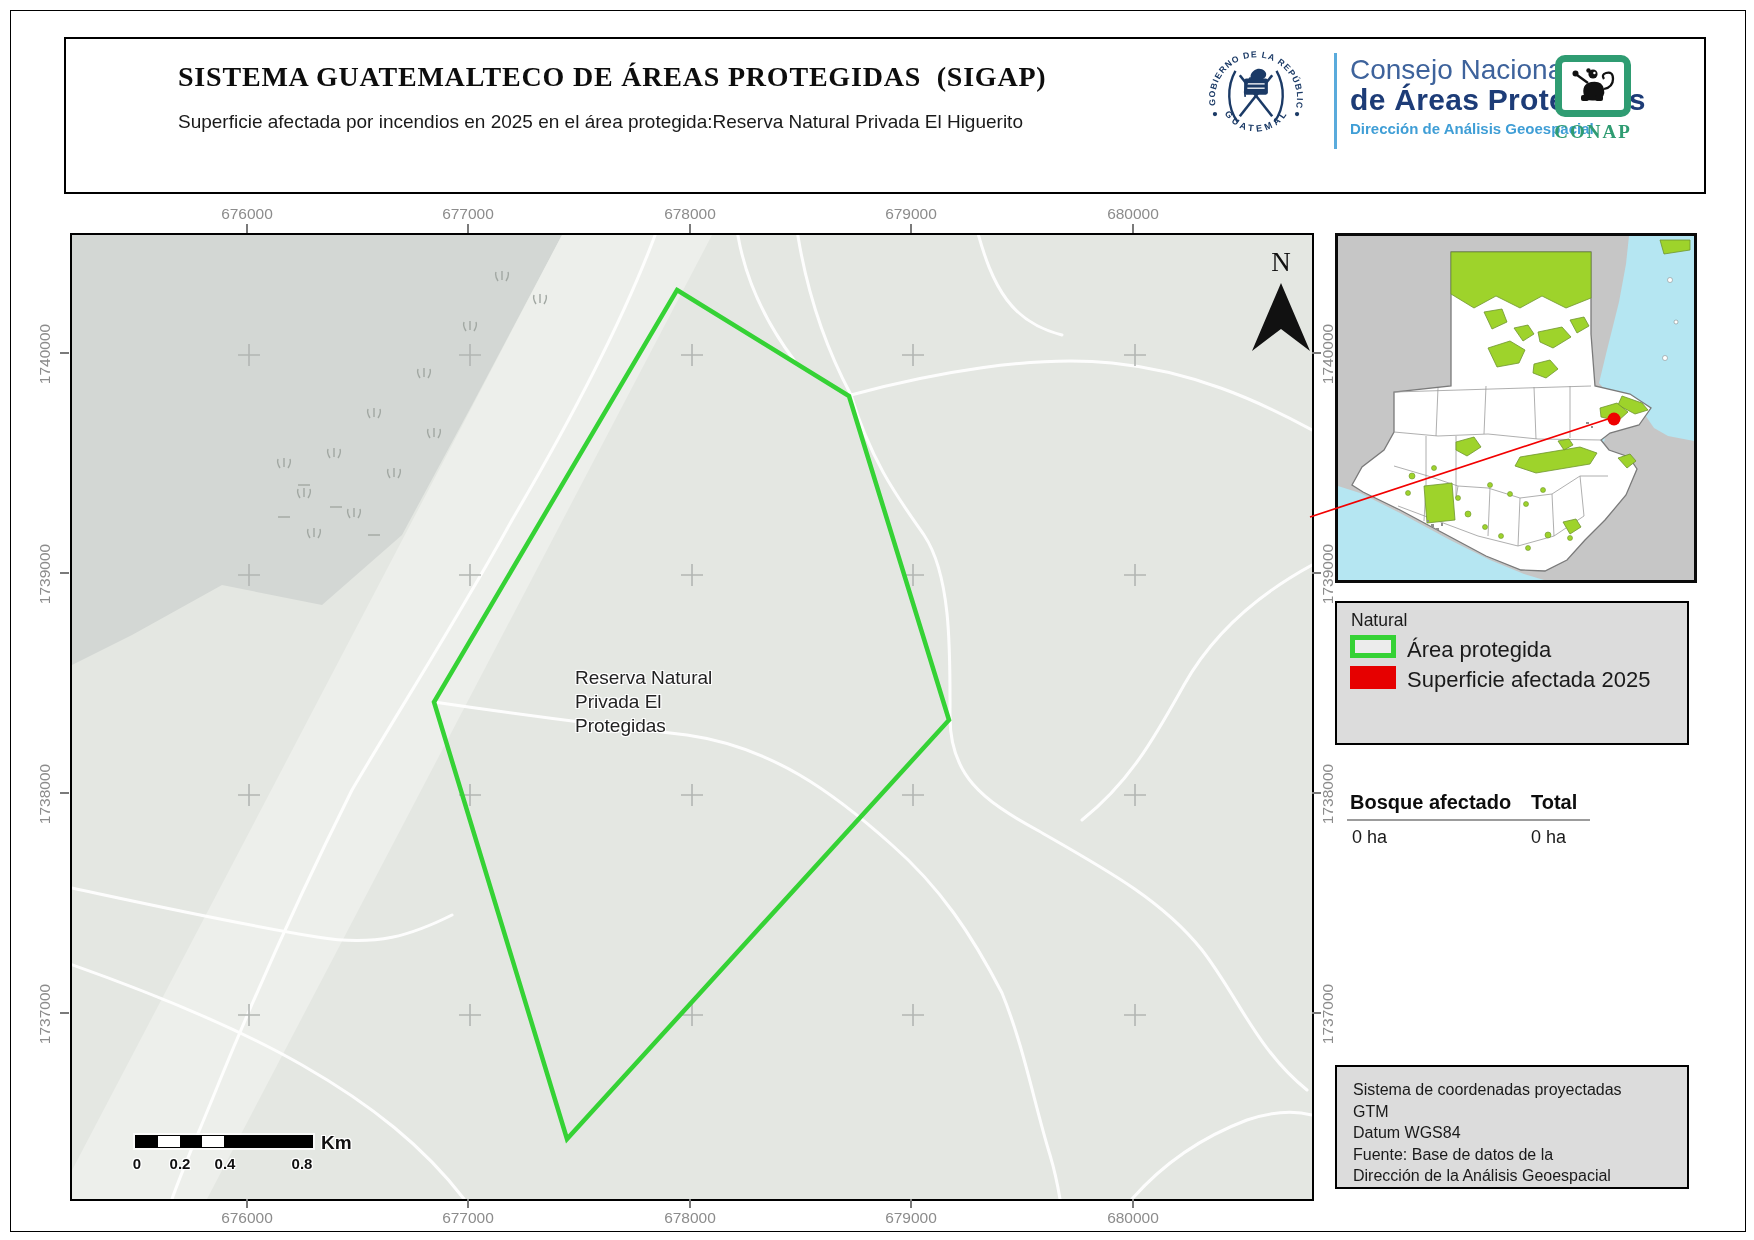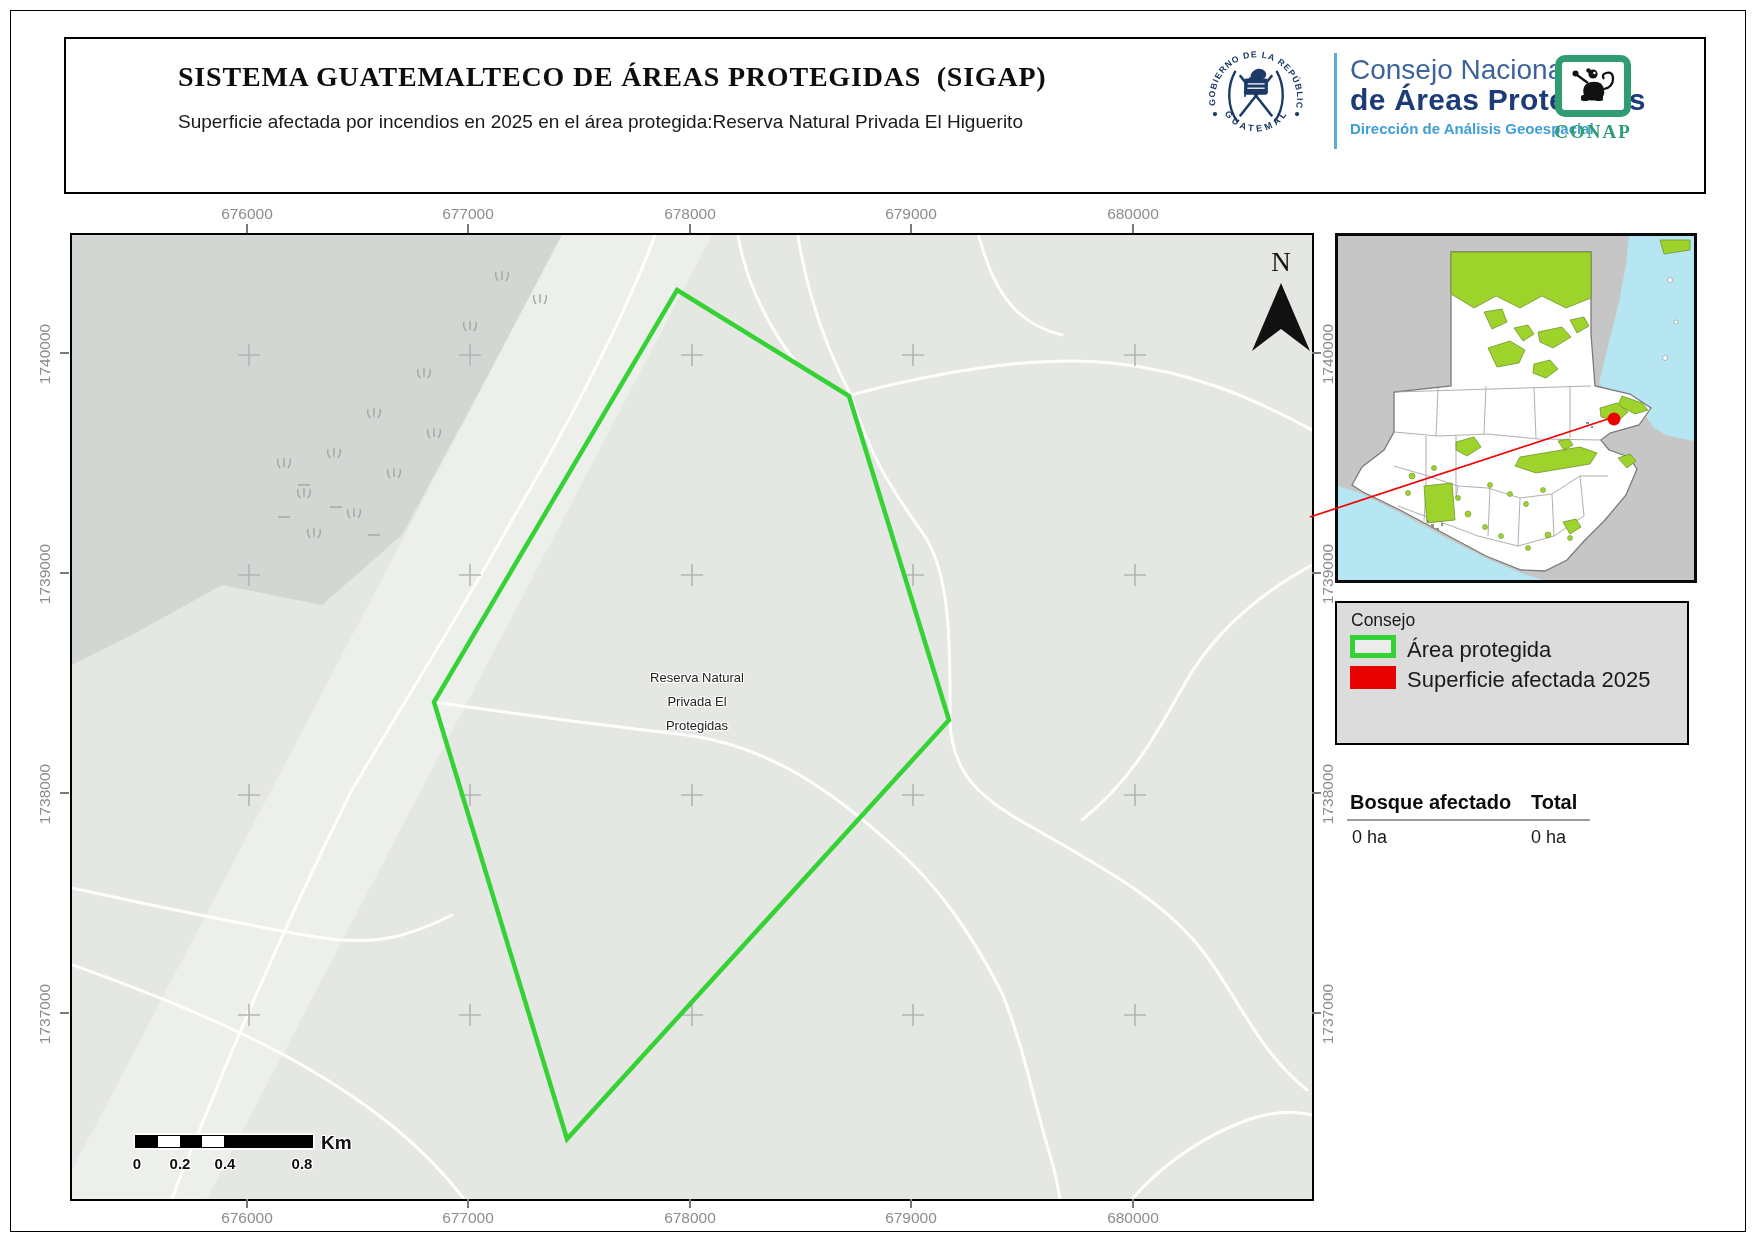--- a/index.html
+++ b/index.html
@@ -18,21 +18,21 @@
   .org-l3{font-size:15px;color:#3f9ed6;margin-top:5px;font-weight:bold;}
   .conap-frame{left:1489px;top:16px;width:76px;height:62px;background:#fff;border:7px solid #2f9c72;border-radius:10px;box-sizing:border-box;}
   .conap-word{left:1487px;top:82px;width:80px;text-align:center;font-family:"Liberation Serif",serif;font-weight:bold;font-size:19px;letter-spacing:2px;color:#2f9c72;}
   
   .map-frame{left:70px;top:233px;width:1240px;height:964px;border:2.5px solid #000;background:#e4e7e2;box-sizing:content-box;overflow:hidden;}
   .halo{text-shadow:-1px -1px 0 #fff,1px -1px 0 #fff,-1px 1px 0 #fff,1px 1px 0 #fff,0 0 3px #fff;}
   .axis-label{width:80px;text-align:center;font-size:15.5px;color:#8c8c8c;}
   .axis-label-v{transform:rotate(-90deg);}
   .tick-v{width:2px;height:9px;background:#7a7a7a;}
   .tick-h{width:9px;height:2px;background:#7a7a7a;}
-  .area-label{left:575px;top:666px;width:244px;text-align:center;font-size:13px;line-height:24px;color:#222;}
+  .area-label{left:575px;top:666px;width:244px;font-size:19px;line-height:24px;color:#222;}
   
   .sb-bar{left:135px;top:1135px;width:178px;height:13px;border:1px solid #000;box-sizing:border-box;display:flex;box-shadow:0 0 0 2px rgba(255,255,255,.75);background:#000;}
   .sb-seg{height:100%;}
   .sb-lbl{top:1155px;width:40px;text-align:center;font-size:15px;font-weight:bold;color:#111;}
   .sb-unit{left:321px;top:1132px;font-size:19px;font-weight:bold;color:#111;}
   
   .inset-box{left:1335px;top:233px;width:362px;height:350px;border:3px solid #0a0a0a;background:#c6c6c6;box-sizing:border-box;}
   .legend-box{left:1335px;top:601px;width:354px;height:144px;border:2px solid #000;background:#dcdcdc;box-sizing:border-box;}
   .legend-title{left:14px;top:7px;font-size:17.5px;color:#1a1a1a;}
   .lg-swatch{left:13px;width:46px;height:23px;box-sizing:border-box;}
@@ -297,30 +297,37 @@
         <circle cx="332" cy="44" r="2.5"></circle>
           <circle cx="338" cy="86" r="2"></circle>
           <circle cx="327" cy="122" r="2.5"></circle>
       </g>
 
       <circle cx="276" cy="183" r="6.5" fill="#ee0000"></circle>
     </svg>
   </div>
 
   <div class="abs legend-box">
-    <div class="abs legend-title">Consejo</div>
+    <div class="abs legend-title">Natural</div>
     <div class="abs lg-swatch" style="top:32px;border:5px solid #35d235;background:#ececec;"></div>
     <div class="abs lg-label" style="top:34px;">Área protegida</div>
     <div class="abs lg-swatch" style="top:63px;background:#e60000;"></div>
     <div class="abs lg-label" style="top:64px;">Superficie afectada 2025</div>
   </div>
 
   <div class="abs stats-h" style="left:1350px;top:791px;">Bosque afectado</div>
   <div class="abs stats-h" style="left:1531px;top:791px;">Total</div>
   <div class="abs stats-line"></div>
   <div class="abs stats-v" style="left:1352px;top:827px;">0 ha</div>
   <div class="abs stats-v" style="left:1531px;top:827px;">0 ha</div>
 
+  <div class="abs info-box">
+    <div class="info-line">Sistema de coordenadas proyectadas</div>
+    <div class="info-line">GTM</div>
+    <div class="info-line">Datum WGS84</div>
+    <div class="info-line">Fuente: Base de datos de la</div>
+    <div class="info-line">Dirección de la Análisis Geoespacial</div>
+  </div>
 
   <svg class="abs overlay-svg">
     <line x1="1614" y1="417" x2="1310" y2="517" stroke="#f20000" stroke-width="1.7"></line>
   </svg>
 </div>
 
 </body></html>

